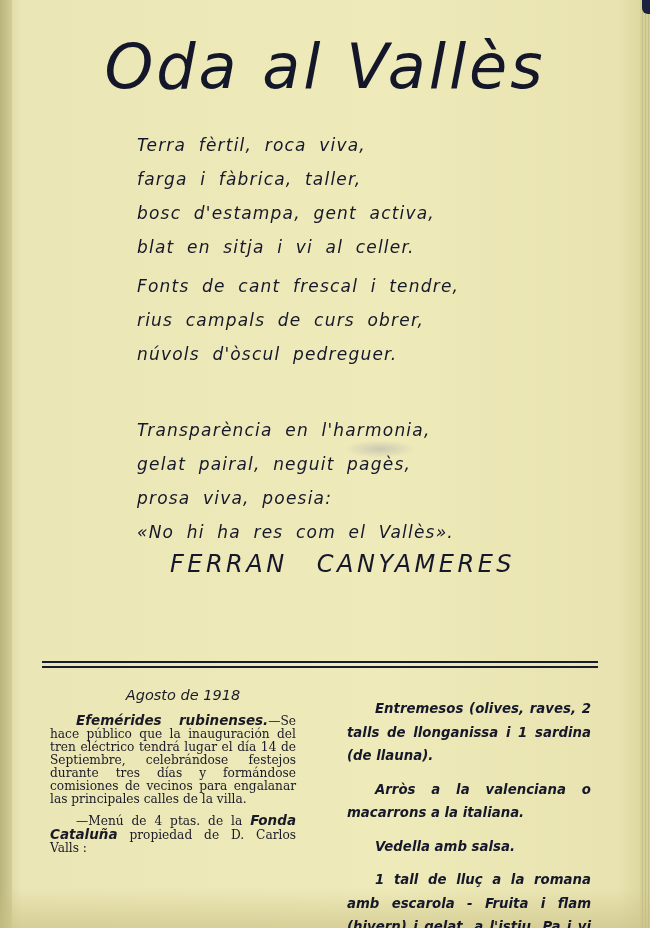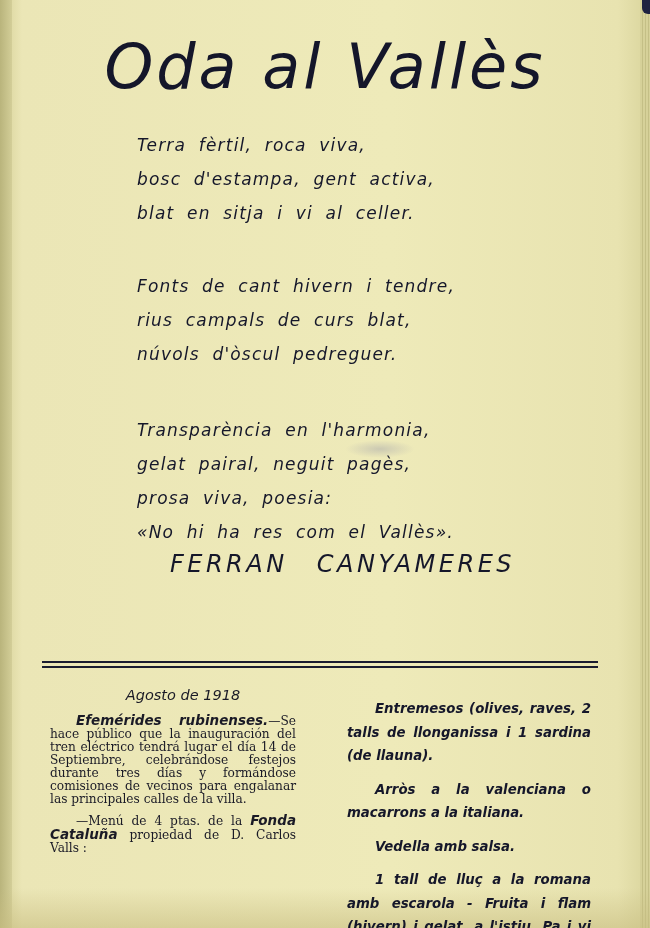--- a/index.html
+++ b/index.html
@@ -76,27 +76,28 @@
 <div class="page">
   <div class="gutter"></div>
   <div class="edge-right"></div>
   <div class="corner-dark"></div>
   <div class="bottom-shade"></div>
 
   <div class="title">Oda al Vallès</div>
 
   <div class="stanza" style="top:128px;">
     <div>Terra fèrtil, roca viva,</div>
+    <div>farga i fàbrica, taller,</div>
     <div>bosc d'estampa, gent activa,</div>
     <div>blat en sitja i vi al celler.</div>
   </div>
 
   <div class="stanza" style="top:269px;">
-    <div>Fonts de cant hivern i tendre,</div>
-    <div>rius campals de curs blat,</div>
+    <div>Fonts de cant frescal i tendre,</div>
+    <div>rius campals de curs obrer,</div>
     <div>núvols d'òscul pedreguer.</div>
   </div>
 
   <div class="stanza" style="top:413px;">
     <div>Transparència en l'harmonia,</div>
     <div>gelat pairal, neguit pagès,</div>
     <div>prosa viva, poesia:</div>
     <div>«No hi ha res com el Vallès».</div>
   </div>
   <div class="smudge"></div>

